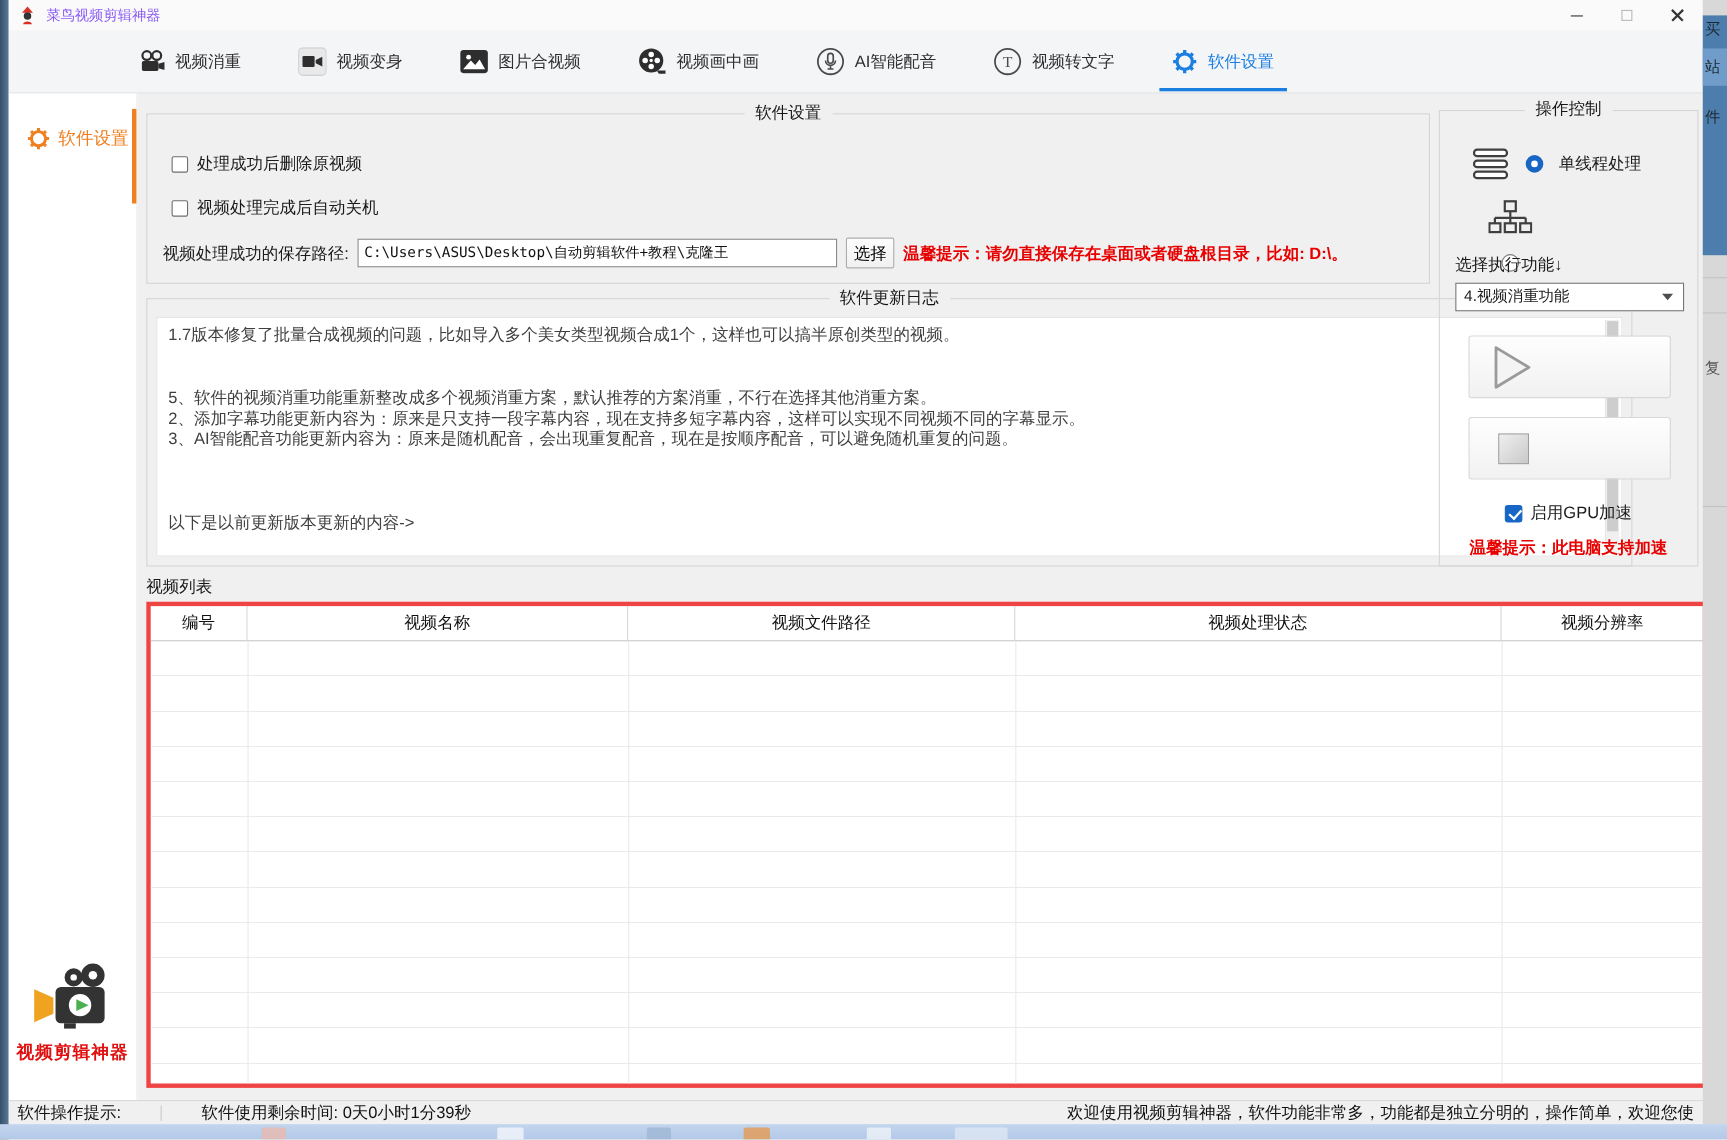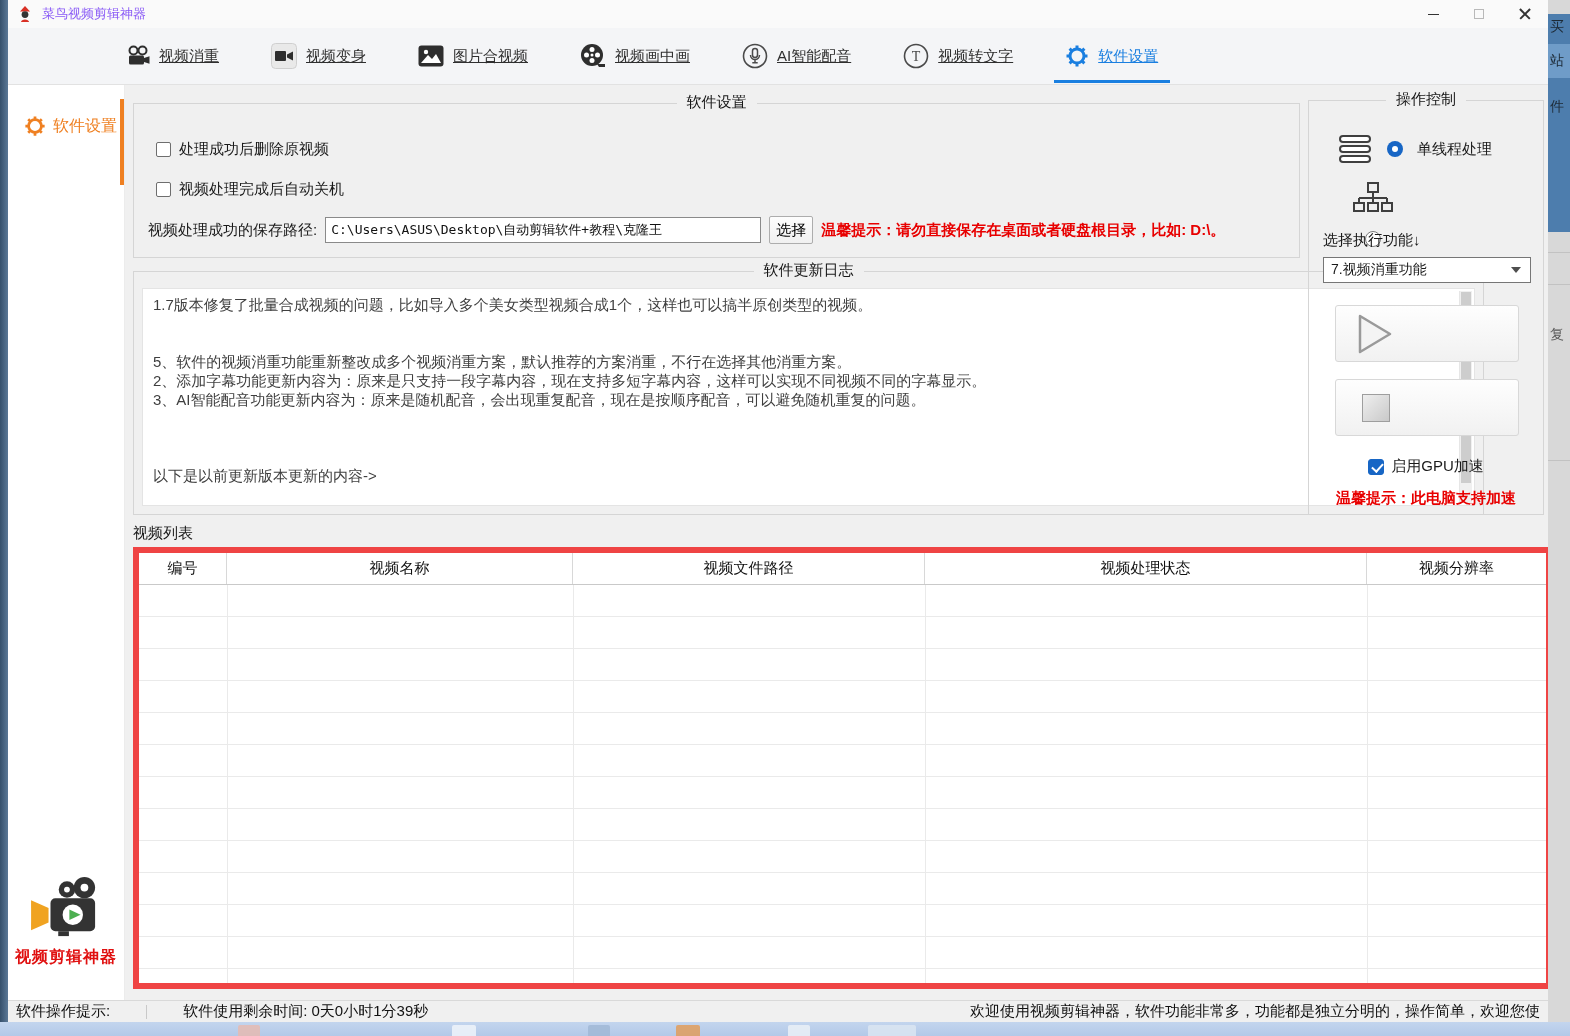--- a/index.html
+++ b/index.html
@@ -34,21 +34,21 @@
   .win-btn { width:46px; height:100%; display:flex; align-items:center; justify-content:center; cursor:default; position:relative; }
   .min-glyph { width:11px; height:1px; background:#333; }
   .max-glyph { width:10px; height:10px; border:1px solid #b9b9b9; }
   .close-glyph { width:12px; height:12px; position:relative; }
   .close-glyph::before,.close-glyph::after { content:""; position:absolute; left:-1px; top:5px; width:14px; height:1.6px; background:#333; }
   .close-glyph::before { transform:rotate(45deg);} .close-glyph::after { transform:rotate(-45deg);}
 
   
   .tabbar { position:absolute; left:0; top:28px; right:0; height:57px; background:#f4f5f7;
     border-bottom:1px solid #e2e2e2; display:flex; align-items:center; padding-left:118px; gap:52px; }
-  .tab { display:flex; align-items:center; gap:9px; font-size:15px; color:#2f2f2f; position:relative; cursor:default; white-space:nowrap;text-decoration:underline; }
+  .tab { display:flex; align-items:center; gap:9px; font-size:15px; color:#2f2f2f; position:relative; cursor:default; white-space:nowrap; }
   .tab svg { display:block; }
   .tab.active { color:#1a7fe0; }
   .tab.active .underline { position:absolute; left:50%; transform:translateX(-50%); bottom:-15px; width:116px; height:3px; background:#1a7fe0; }
 
   
   .sidebar { position:absolute; left:0; top:85px; width:117px; bottom:22px; background:#ffffff; border-right:1px solid #ececec; }
   .side-item { position:absolute; top:22px; left:0; right:0; height:38px; display:flex; align-items:center; gap:7px; padding-left:16px;
     color:#ef8022; font-size:16px; cursor:default; }
   .side-bar-indicator { position:absolute; right:0; top:14px; width:4px; height:86px; background:#ef8022; }
   .logo-block { position:absolute; bottom:32px; left:0; right:0; text-align:center; }
@@ -72,21 +72,21 @@
 
   .changelog-group { left:125px; top:271px; width:1351px; height:244px; }
   .log-area { position:absolute; left:8px; right:8px; top:16px; bottom:8px; background:#fff; border:1px solid #e4e4e4; overflow:hidden; }
   .log-text { position:absolute; left:10px; top:6px; right:30px; font-size:15px; color:#3f3f3f; }
   .log-line { min-height:19px; line-height:19px; white-space:nowrap; }
   .log-scrollbar { position:absolute; top:2px; bottom:2px; right:2px; width:13px; background:#f0f0f0; border-left:1px solid #e6e6e6; }
   .log-thumb { position:absolute; top:1px; left:1px; right:1px; height:90%; background:#cdcdcd; }
 
   
   .list-title { position:absolute; left:125px; top:524px; font-size:15px; color:#161616; }
-  .vtable { position:absolute; left:125px; top:547px; width:1419px; height:442px; background:#fff; border:6px solid #ef4444; }
+  .vtable { position:absolute; left:125px; top:547px; width:1419px; height:442px; background:#fff; border:4px solid #ef4444; }
   .thead { display:flex; height:32px; border-bottom:1px solid #c9c9c9; }
   .th { display:flex; align-items:center; justify-content:center; font-size:15px; color:#111; border-right:1px solid #d8d8d8; height:100%; }
   .th:last-child { border-right:none; }
   .th.c0{width:88px;} .th.c1{width:346px;} .th.c2{width:352px;} .th.c3{width:442px;} .th.c4{flex:1;}
   .tbody { position:absolute; left:0; right:0; top:32px; bottom:0;
     background:repeating-linear-gradient(to bottom, transparent 0 31px, #eaeaea 31px 32px); }
   .vline { position:absolute; top:0; bottom:0; width:1px; background:#eaeaea; }
 
   
   .control-panel { left:1300px; top:100px; width:236px; height:415px; }
@@ -324,21 +324,21 @@
             <rect x="15" y="21" width="10" height="8"></rect>
             <rect x="29" y="21" width="10" height="8"></rect>
           </g>
         </svg>
         <span class="radio off"></span>
         <span class="radio-label">双线程处理</span>
       </div>
 
       <div class="func-label">选择执行功能↓</div>
       <div class="func-select">
-        <span>7.视频消重功能</span>
+        <span>4.视频消重功能</span>
         <span class="chevron"></span>
       </div>
 
       <div class="big-btn play-btn">
         <svg width="44" height="44" viewBox="0 0 44 44" style="margin-left:16px">
           <polygon points="8,4 38,22 8,40" fill="#f4f4f4" stroke="#9a9a9a" stroke-width="2.5" stroke-linejoin="round"></polygon>
         </svg>
       </div>
 
       <div class="big-btn stop-btn">

